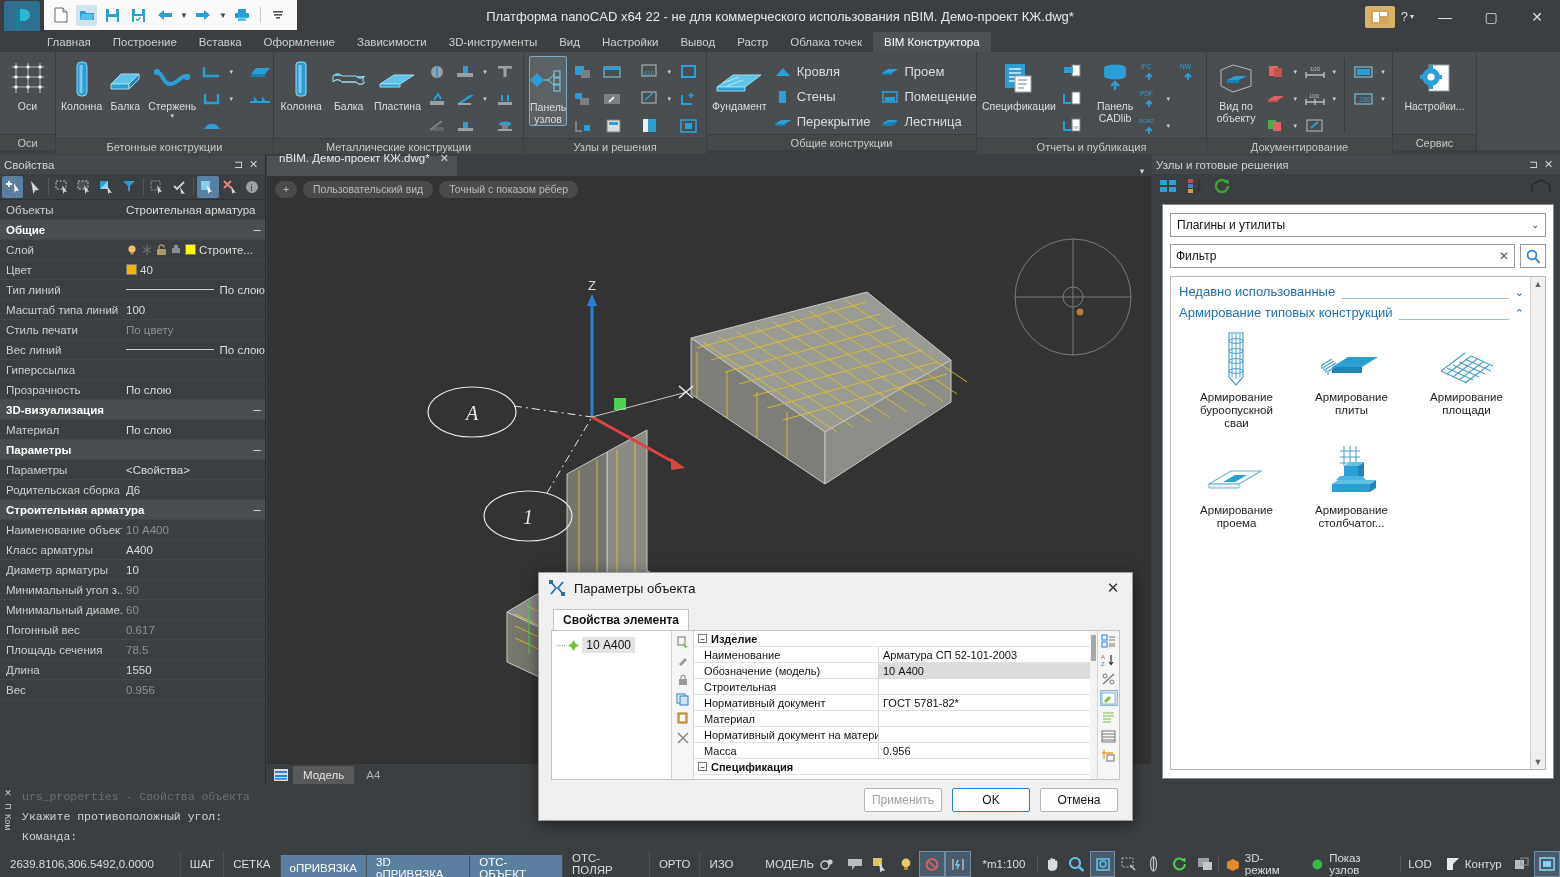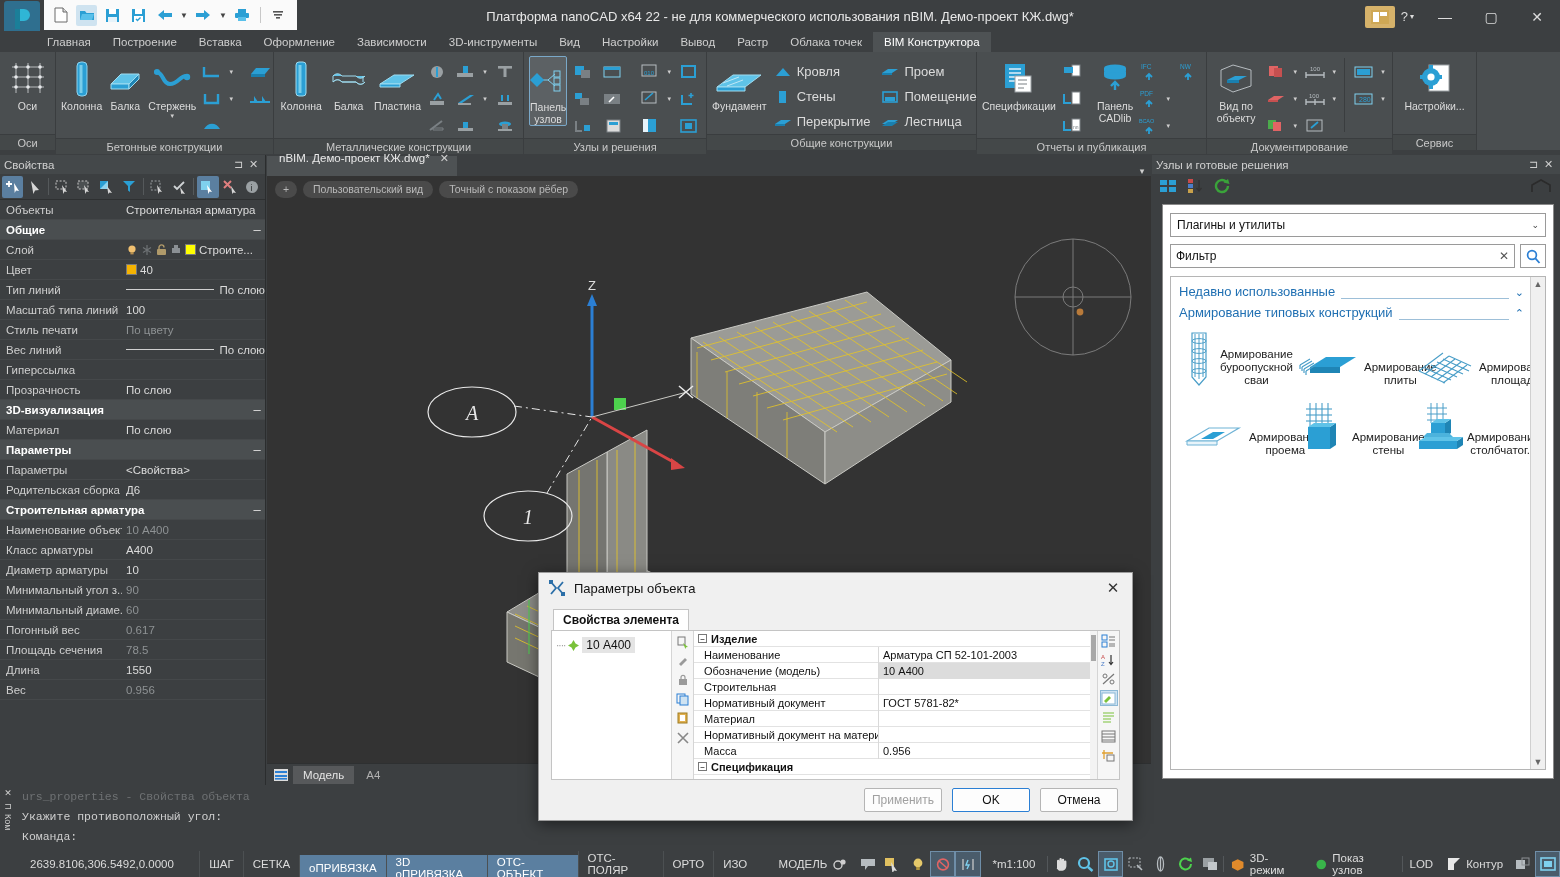--- a/index.html
+++ b/index.html
@@ -94,37 +94,37 @@
   .filterrow { display:flex; gap:5px; margin-top:7px; }
   .fbox { flex:1; height:24px; border:1px solid #9a9a9a; background:#fff; display:flex; align-items:center; padding:0 5px; font-size:12px; color:#111; }
   .fbox .clr { margin-left:auto; color:#555; font-size:12px; }
   .fsearch { width:26px; height:24px; border:1px solid #9a9a9a; background:#fff; display:flex; align-items:center; justify-content:center; }
   .libwrap { flex:1; margin-top:8px; border:1px solid #b5b5b5; background:#fff; display:flex; overflow:hidden; }
   .libmain { flex:1; padding:4px 6px 0 8px; overflow:hidden; }
   .secthdr { display:flex; align-items:flex-end; gap:6px; color:#1f6fb2; font-size:13px; padding:3px 0; }
   .secthdr .ln { flex:1; height:1px; background:#9dbfd8; }
   .secthdr .cv { font-size:11px; color:#1f6fb2; }
   .grid3 { display:flex; flex-wrap:wrap; padding-top:6px; }
-  .gitem { width:33.33%; display:flex; flex-direction:row; align-items:flex-end; margin-bottom:12px; }
+  .gitem { width:33.33%; display:flex; flex-direction:column; align-items:center; margin-bottom:12px; }
   .gitem .gic { height:58px; display:flex; align-items:flex-end; justify-content:center; }
   .gitem .glbl { margin-top:4px; font-size:11.5px; color:#222; text-align:center; line-height:13px; width:96px; }
   .libscroll { width:15px; background:#f0f0f0; border-left:1px solid #d0d0d0; display:flex; flex-direction:column; align-items:center; justify-content:space-between; padding:2px 0; }
   .libscroll .ar { font-size:9px; color:#666; }
 
   
   .cmdarea { position:absolute; left:0; top:786px; width:1560px; height:65px; background:#3c3f41; display:flex; }
   .cmdside { width:16px; background:#3c3f41; display:flex; flex-direction:column; align-items:center; padding-top:2px; gap:3px; }
   .cmdside .g { font-size:9px; color:#cfcfcf; }
   .cmdside .vert { writing-mode:vertical-rl; font-size:9px; color:#cfcfcf; }
   .cmdlines { flex:1; padding:1px 0 0 6px; font-family:"Liberation Mono", monospace; font-size:11.5px; color:#cfcfcf; }
   .cmdlines .faint { color:#6e7173; }
   .cmdlines div { height:20px; line-height:20px; }
 
   
-  .status { position:absolute; left:0; top:851px; width:1560px; height:26px; background:#3c3f41; display:flex; align-items:center; font-size:11.5px; color:#dcdcdc;padding-left:20px; }
+  .status { position:absolute; left:0; top:851px; width:1560px; height:26px; background:#3c3f41; display:flex; align-items:center; font-size:11.5px; color:#dcdcdc; }
   .coords { padding:0 10px; }
   .sbtn2 { height:26px; display:flex; align-items:center; padding:0 9px; color:#dcdcdc; border-left:1px solid #4c5052; }
   .sbtn2.on { background:#5b7fa0; color:#ffffff;margin-top:8px; }
   .sgap { width:16px; }
   .sicon { width:26px; height:26px; display:flex; align-items:center; justify-content:center; }
   .sicon.box { background:#4a5c6b; border:1px solid #6f8ea8; }
   .scale { padding:0 12px; }
   .sep2 { width:1px; height:16px; background:#53575a; }
   .slabel { display:flex; align-items:center; gap:5px; padding:0 7px; }
 
@@ -1352,39 +1352,20 @@
               <div class="gic">
                 <svg width="70" height="46" viewBox="0 0 70 46">
                     <path d="M8 30l22-13h30L38 30z" fill="none" stroke="#6fb3d6" stroke-width="1.2"></path>
                     <path d="M22 28l12-7h12l-12 7z" fill="#2b9fd4"></path>
                     <path d="M8 30v4h30v-4z" fill="#e8f4fa" stroke="#6fb3d6"></path>
                   </svg>
               </div>
               <div class="glbl">Армирование проема</div>
             </div>
 
-            <div class="gitem">
-              <div class="gic">
-                <svg width="58" height="58" viewBox="0 0 58 58">
-                    <g stroke="#4a9ec8" stroke-width="1.1" fill="none">
-                      <line x1="16" y1="4" x2="16" y2="30"></line>
-                      <line x1="22" y1="4" x2="22" y2="30"></line>
-                      <line x1="28" y1="4" x2="28" y2="30"></line>
-                      <line x1="34" y1="4" x2="34" y2="30"></line>
-                      <line x1="12" y1="10" x2="38" y2="10"></line>
-                      <line x1="12" y1="16" x2="38" y2="16"></line>
-                      <line x1="12" y1="22" x2="38" y2="22"></line>
-                    </g>
-                    <path d="M14 28h22v22H14z" fill="#2b9fd4"></path>
-                    <path d="M36 28l6-4v22l-6 4z" fill="#1f85b5"></path>
-                    <path d="M14 28l6-4h22l-6 4z" fill="#5fc3e8"></path>
-                  </svg>
-              </div>
-              <div class="glbl">Армирование стены</div>
-            </div>
 
             <div class="gitem">
               <div class="gic">
                 <svg width="58" height="58" viewBox="0 0 58 58">
                     <g stroke="#4a9ec8" stroke-width="1" fill="none">
                       <line x1="22" y1="4" x2="22" y2="24"></line>
                       <line x1="28" y1="4" x2="28" y2="24"></line>
                       <line x1="34" y1="4" x2="34" y2="24"></line>
                       <line x1="18" y1="9" x2="38" y2="9"></line>
                       <line x1="18" y1="15" x2="38" y2="15"></line>

